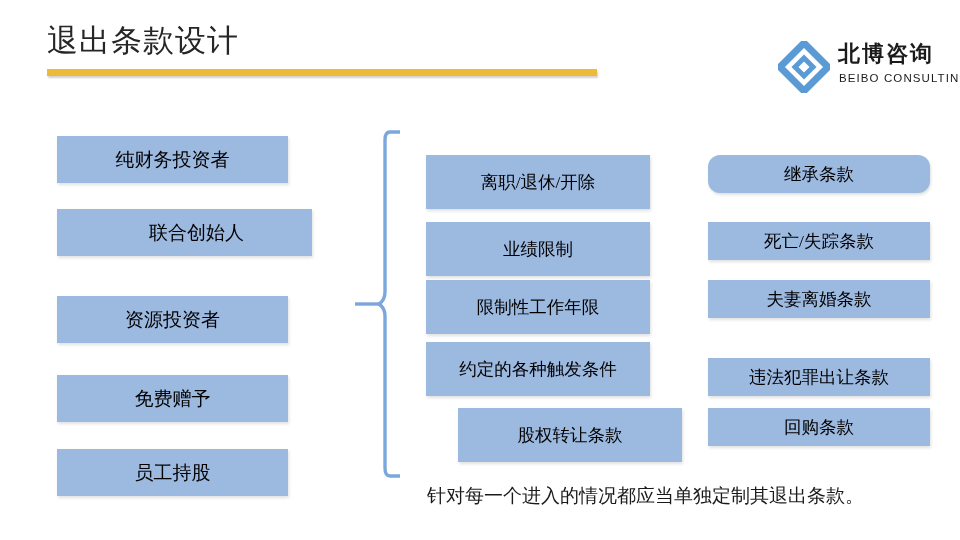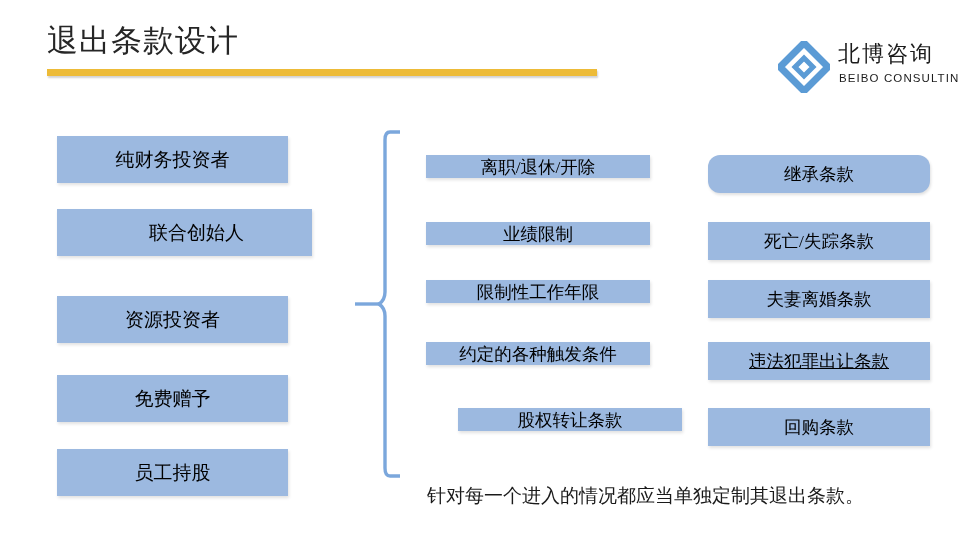--- a/index.html
+++ b/index.html
@@ -57,21 +57,21 @@
     top: 3px;
     width: 52px;
     height: 52px;
   }
   .logo-text-cn {
     position: absolute;
     left: 60px;
     top: 3px;
     font-size: 22px;
     line-height: 26px;
-    font-weight: normal;
+    font-weight: bold;
     color: #1b1b1b;
     font-family: "Liberation Serif", "DejaVu Serif", serif;
     letter-spacing: 2px;
     white-space: nowrap;
     text-align: center;
   }
   .logo-text-en {
     position: absolute;
     left: 61px;
     top: 33px;
@@ -103,39 +103,39 @@
   }
   .col-left .box:nth-child(1) { top: 136px; }
   .col-left .box:nth-child(2) { top: 209px; padding-left: 24px; }
   .col-left .box:nth-child(3) { top: 296px; }
   .col-left .box:nth-child(4) { top: 375px; }
   .col-left .box:nth-child(5) { top: 449px; }
 
   .col-mid .box {
     left: 426px;
     width: 224px;
-    height: 23px;
+    height: 54px;
     font-size: 17.5px;
   }
   .col-mid .box:nth-child(1) { top: 155px; }
   .col-mid .box:nth-child(2) { top: 222px; }
   .col-mid .box:nth-child(3) { top: 280px; }
   .col-mid .box:nth-child(4) { top: 342px; }
   .col-mid .box:nth-child(5) { top: 408px; margin-left: 32px; }
 
   .col-right .box {
     left: 708px;
     width: 222px;
     height: 38px;
     font-size: 17.5px;
   }
   .col-right .box:nth-child(1) { top: 155px; border-radius: 12px; }
   .col-right .box:nth-child(2) { top: 222px; }
   .col-right .box:nth-child(3) { top: 280px; }
-  .col-right .box:nth-child(4) { top: 342px; text-decoration: underline; }
+  .col-right .box:nth-child(4) { top: 358px; }
   .col-right .box:nth-child(5) { top: 408px; }
 
   
   .brace {
     position: absolute;
     left: 352px;
     top: 128px;
     width: 50px;
     height: 352px;
   }

